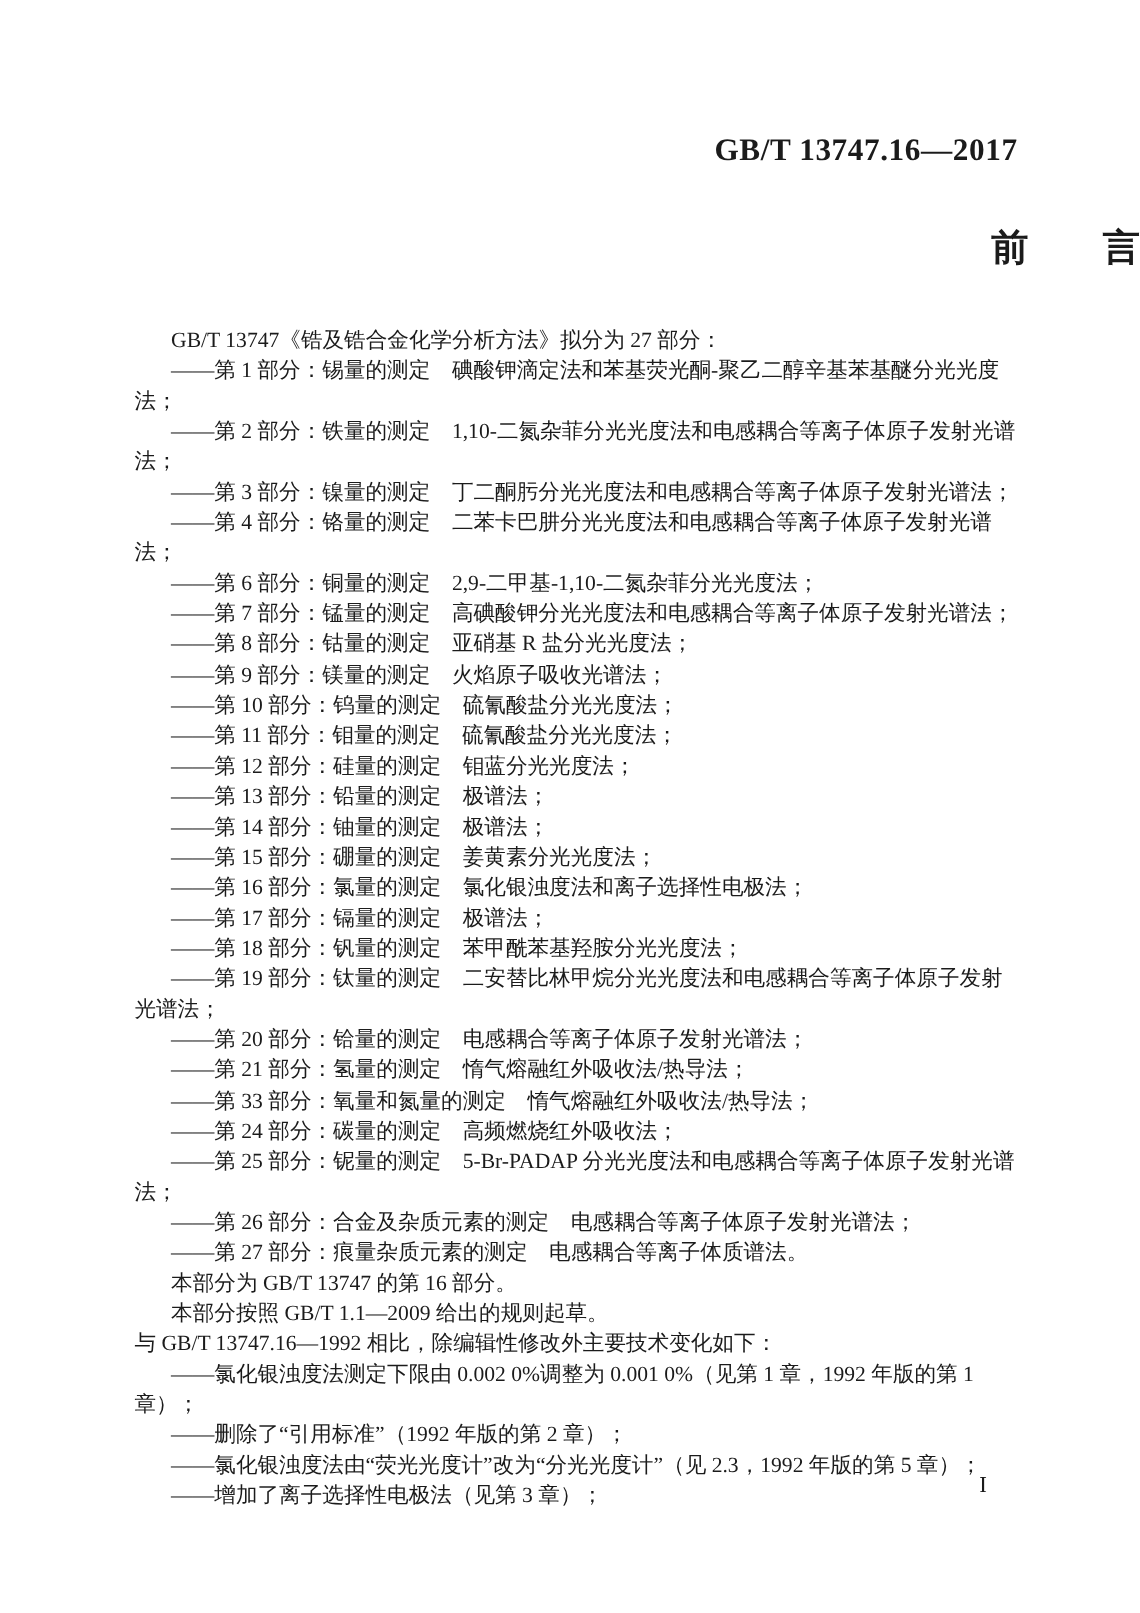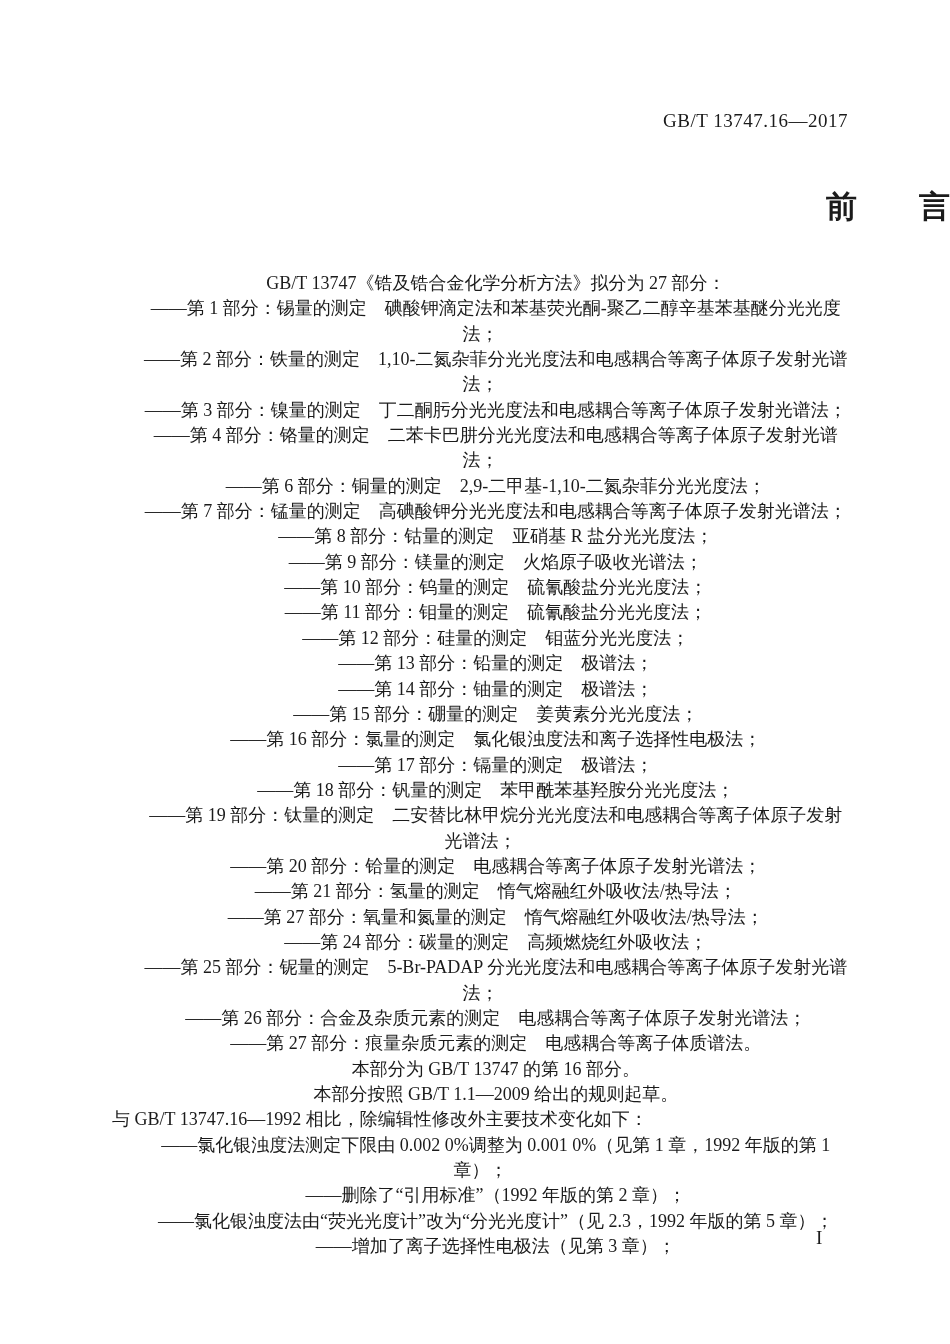--- a/index.html
+++ b/index.html
@@ -14,22 +14,22 @@
     margin: 0 auto;
     background: #ffffff;
     color: #1b1b1b;
     font-family: "Liberation Serif", "DejaVu Serif", serif;
     overflow: hidden;
   }
   .std-header {
     position: absolute;
     top: 110px;
     right: 102px;
-    font-size: 19px;
-    font-weight: 400;
+    font-size: 26px;
+    font-weight: 700;
     letter-spacing: 0.5px;
     white-space: nowrap;
   }
   .doc-title {
     position: absolute;
     top: 186px;
     left: 0;
     width: 100%;
     text-align: right;
     font-size: 31px;
@@ -44,21 +44,20 @@
     font-size: 18px;
     line-height: 25.35px;
     text-align: left;
   }
   .para {
     margin: 0;
     padding: 0;
   }
   .indent {
     text-indent: 1.7em;
-    text-align: center;
   }
   .page-number {
     position: absolute;
     top: 1227px;
     left: 816px;
     font-size: 19px;
   }
 </style>
 </head>
 <body>
@@ -85,21 +84,21 @@
     <p class="para indent">——第 12 部分：硅量的测定　钼蓝分光光度法；</p>
     <p class="para indent">——第 13 部分：铅量的测定　极谱法；</p>
     <p class="para indent">——第 14 部分：铀量的测定　极谱法；</p>
     <p class="para indent">——第 15 部分：硼量的测定　姜黄素分光光度法；</p>
     <p class="para indent">——第 16 部分：氯量的测定　氯化银浊度法和离子选择性电极法；</p>
     <p class="para indent">——第 17 部分：镉量的测定　极谱法；</p>
     <p class="para indent">——第 18 部分：钒量的测定　苯甲酰苯基羟胺分光光度法；</p>
     <p class="para indent">——第 19 部分：钛量的测定　二安替比林甲烷分光光度法和电感耦合等离子体原子发射光谱法；</p>
     <p class="para indent">——第 20 部分：铪量的测定　电感耦合等离子体原子发射光谱法；</p>
     <p class="para indent">——第 21 部分：氢量的测定　惰气熔融红外吸收法/热导法；</p>
-    <p class="para indent">——第 27 部分：氧量和氮量的测定　惰气熔融红外吸收法/热导法；</p>
+    <p class="para indent">——第 33 部分：氧量和氮量的测定　惰气熔融红外吸收法/热导法；</p>
     <p class="para indent">——第 24 部分：碳量的测定　高频燃烧红外吸收法；</p>
     <p class="para indent">——第 25 部分：铌量的测定　5-Br-PADAP 分光光度法和电感耦合等离子体原子发射光谱法；</p>
     <p class="para indent">——第 26 部分：合金及杂质元素的测定　电感耦合等离子体原子发射光谱法；</p>
     <p class="para indent">——第 27 部分：痕量杂质元素的测定　电感耦合等离子体质谱法。</p>
 
     <p class="para indent">本部分为 GB/T 13747 的第 16 部分。</p>
     <p class="para indent">本部分按照 GB/T 1.1—2009 给出的规则起草。</p>
     <p class="para">与 GB/T 13747.16—1992 相比，除编辑性修改外主要技术变化如下：</p>
 
     <p class="para indent">——氯化银浊度法测定下限由 0.002 0%调整为 0.001 0%（见第 1 章，1992 年版的第 1 章）；</p>

